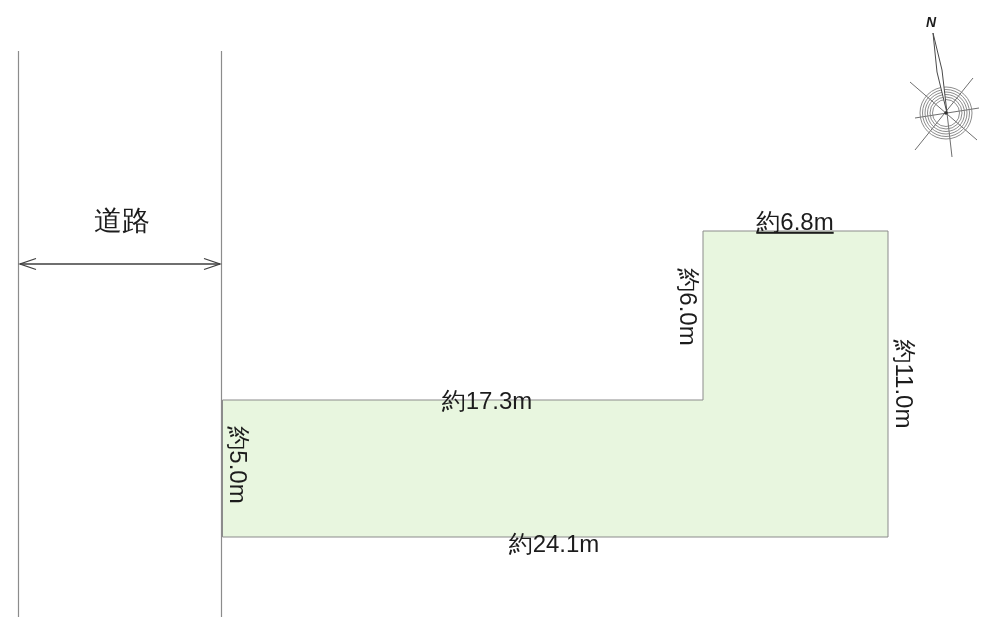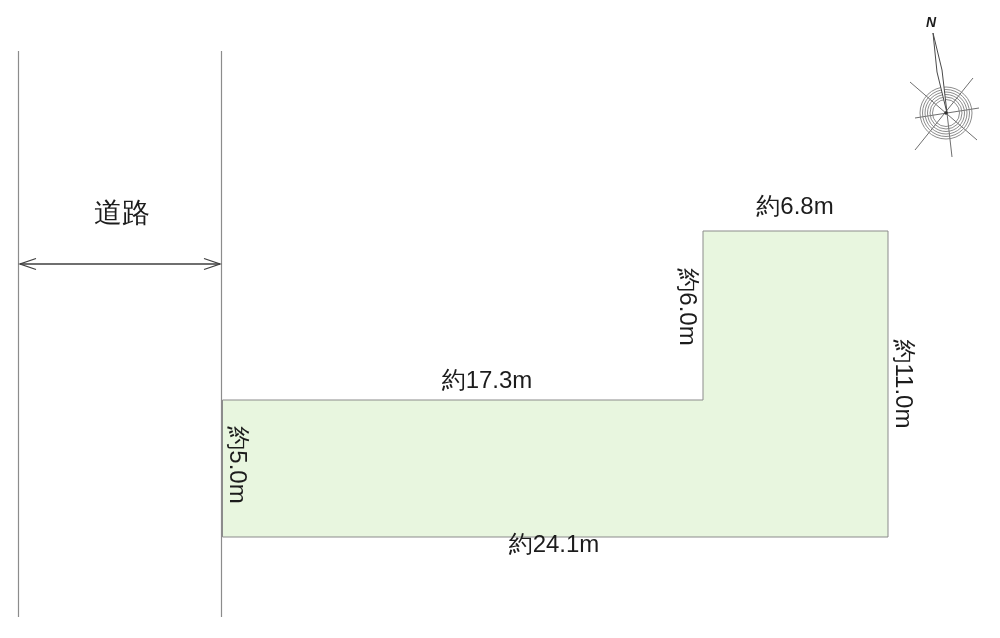--- a/index.html
+++ b/index.html
@@ -103,31 +103,31 @@
       <circle class="compass-ring" cx="946" cy="113" r="16"></circle>
       <circle class="compass-ring" cx="946" cy="113" r="18.5"></circle>
       <circle class="compass-ring" cx="946" cy="113" r="21"></circle>
       <circle class="compass-ring" cx="946" cy="113" r="23.5"></circle>
       <circle class="compass-ring" cx="946" cy="113" r="26"></circle>
       <polygon class="compass-needle" points="933,33 942,70 947,113 937,72"></polygon>
       <circle class="compass-dot" cx="946" cy="113" r="1.8"></circle>
     </g>
   </svg>
 
-  <div class="label road-label" style="left:122px; top:212px;">
+  <div class="label road-label" style="left:122px; top:220px;">
     <div>道路</div>
   </div>
 
-  <div class="label dim-label" style="left:795px; top:206px;">約6.8m</div>
+  <div class="label dim-label" style="left:795px; top:222px;text-decoration:underline;">約6.8m</div>
 
   <div class="label dim-label vertical" style="left:688px; top:307px;">約6.0m</div>
 
   <div class="label dim-label vertical" style="left:904px; top:384px;">約11.0m</div>
 
-  <div class="label dim-label" style="left:487px; top:380px;">約17.3m</div>
+  <div class="label dim-label" style="left:487px; top:401px;">約17.3m</div>
 
   <div class="label dim-label vertical" style="left:238px; top:465px;">約5.0m</div>
 
   <div class="label dim-label" style="left:554px; top:544px;">約24.1m</div>
 
   <div class="label north-label" style="left:931px; top:23px;">N</div>
 
 </div>
 
 </body></html>

